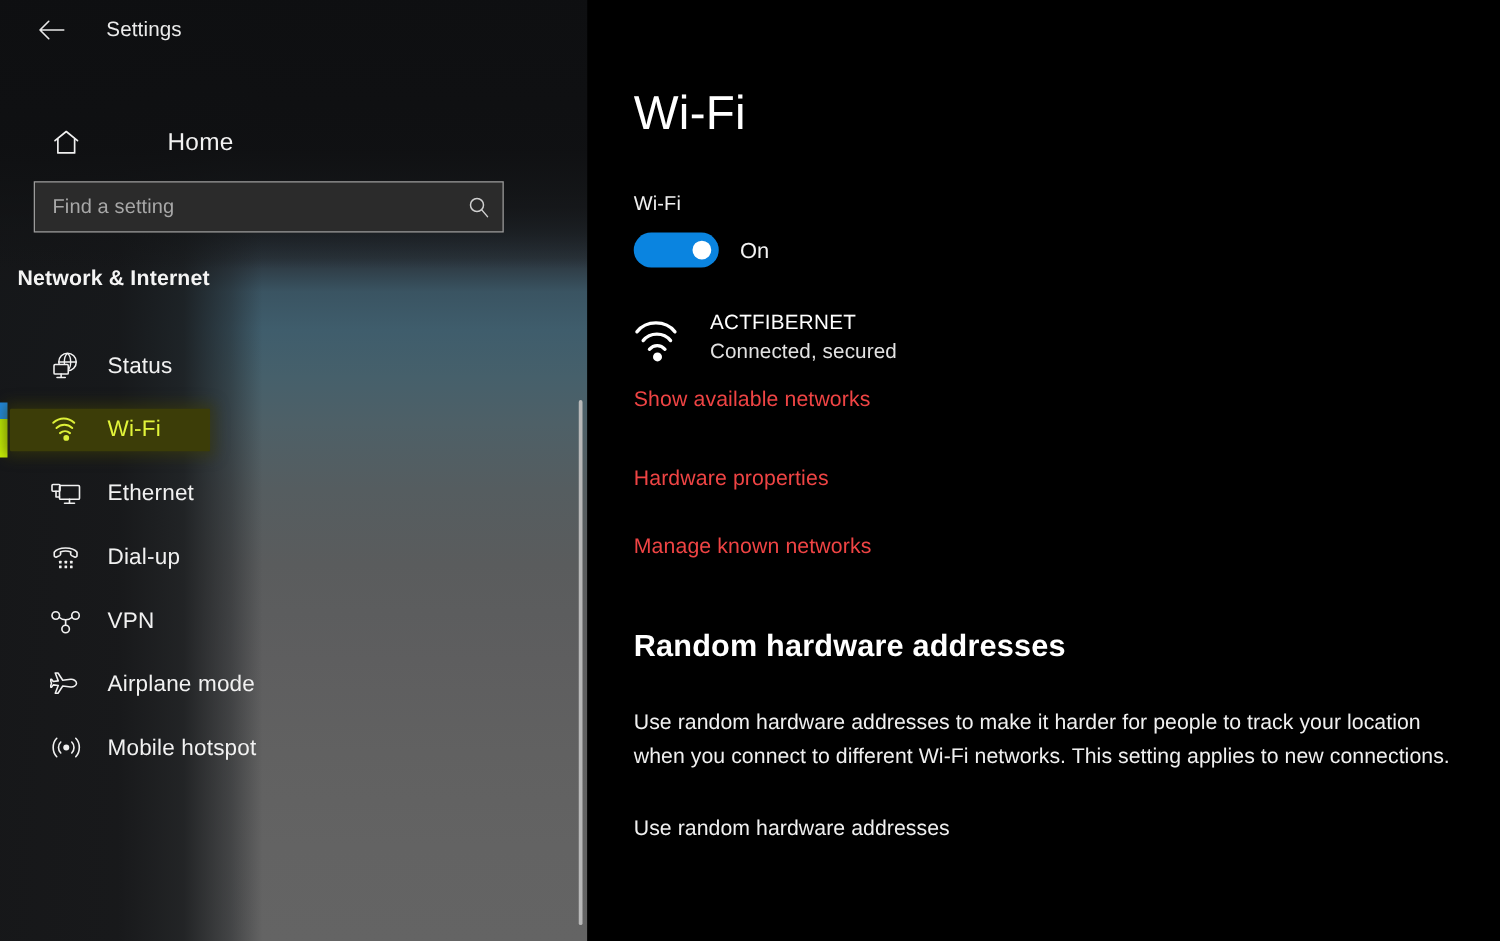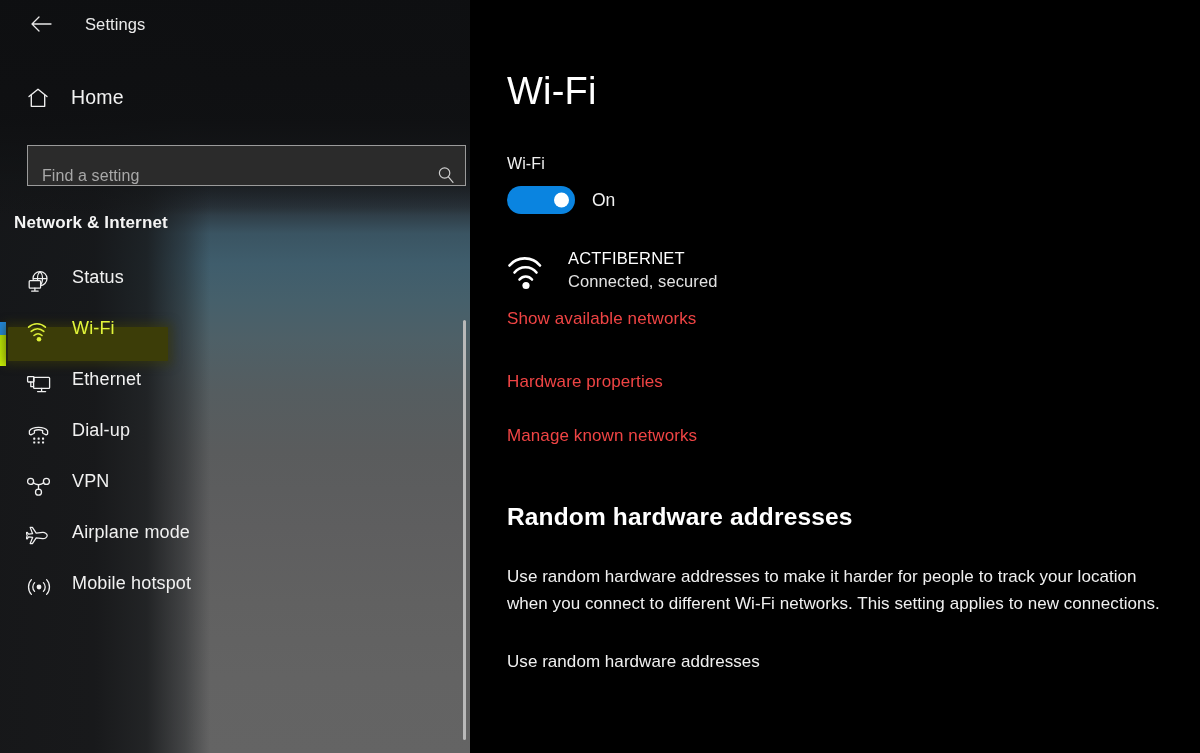--- a/index.html
+++ b/index.html
@@ -61,51 +61,51 @@
   }
   .back-btn svg { display:block; }
   .sb-title {
     margin-left:29px;
     font-size:16.5px; color:#ebebeb; letter-spacing:0.1px;
   }
 
   
   .home-row {
     margin-top:38px; height:40px;
-    display:flex; align-items:flex-start; padding-left:26px; cursor:pointer;
+    display:flex; align-items:flex-end; padding-left:41px; cursor:pointer;gap:48px;
   }
   .home-icon { width:28px; display:flex; align-items:center; justify-content:flex-start; color:#f0f0f0; }
   .home-label { margin-left:17px; font-size:19.5px; color:#f2f2f2; letter-spacing:0.2px; }
 
   
   .search-wrap { margin-top:19px; padding-left:27px; }
   .search-box {
-    position:relative; width:439px; height:41px;
+    position:relative; width:376px; height:41px;
     background:#2b2b2b; border:1px solid #9b9b9b;
-    display:flex; align-items:flex-end;
+    display:flex; align-items:center;
   }
   .search-input {
     flex:1; background:transparent; border:none; outline:none;
     color:#d8d8d8; font-family:"Liberation Sans", sans-serif;
     font-size:16px; padding-left:14px; letter-spacing:0.1px;
   }
   .search-input::placeholder { color:#a8a8a8; opacity:1; }
   .search-icon { width:38px; display:flex; align-items:center; justify-content:center; color:#cfcfcf; cursor:pointer; }
 
   
   .cat-title {
     margin-top:27px; padding-left:14px;
     font-size:17px; font-weight:bold; color:#f4f4f4; letter-spacing:0.15px;
   }
 
   
   .nav-list { margin-top:34px; }
   .nav-item {
-    position:relative; height:51px; display:flex; 
-    padding-left:26px; cursor:pointer;
+    position:relative; height:51px; display:flex; align-items:center;
+    padding-left:40px; cursor:pointer;
   }
   .nav-item .nav-icon {
     width:30px; height:30px; display:flex; align-items:center; justify-content:flex-start;
     color:#f0f0f0; flex:0 0 30px;
   }
   .nav-item .nav-label {
     margin-left:16px; font-size:18px; color:#f1f1f1; letter-spacing:0.15px; white-space:nowrap;
   }
   
   .nav-item.selected .nav-hl {

